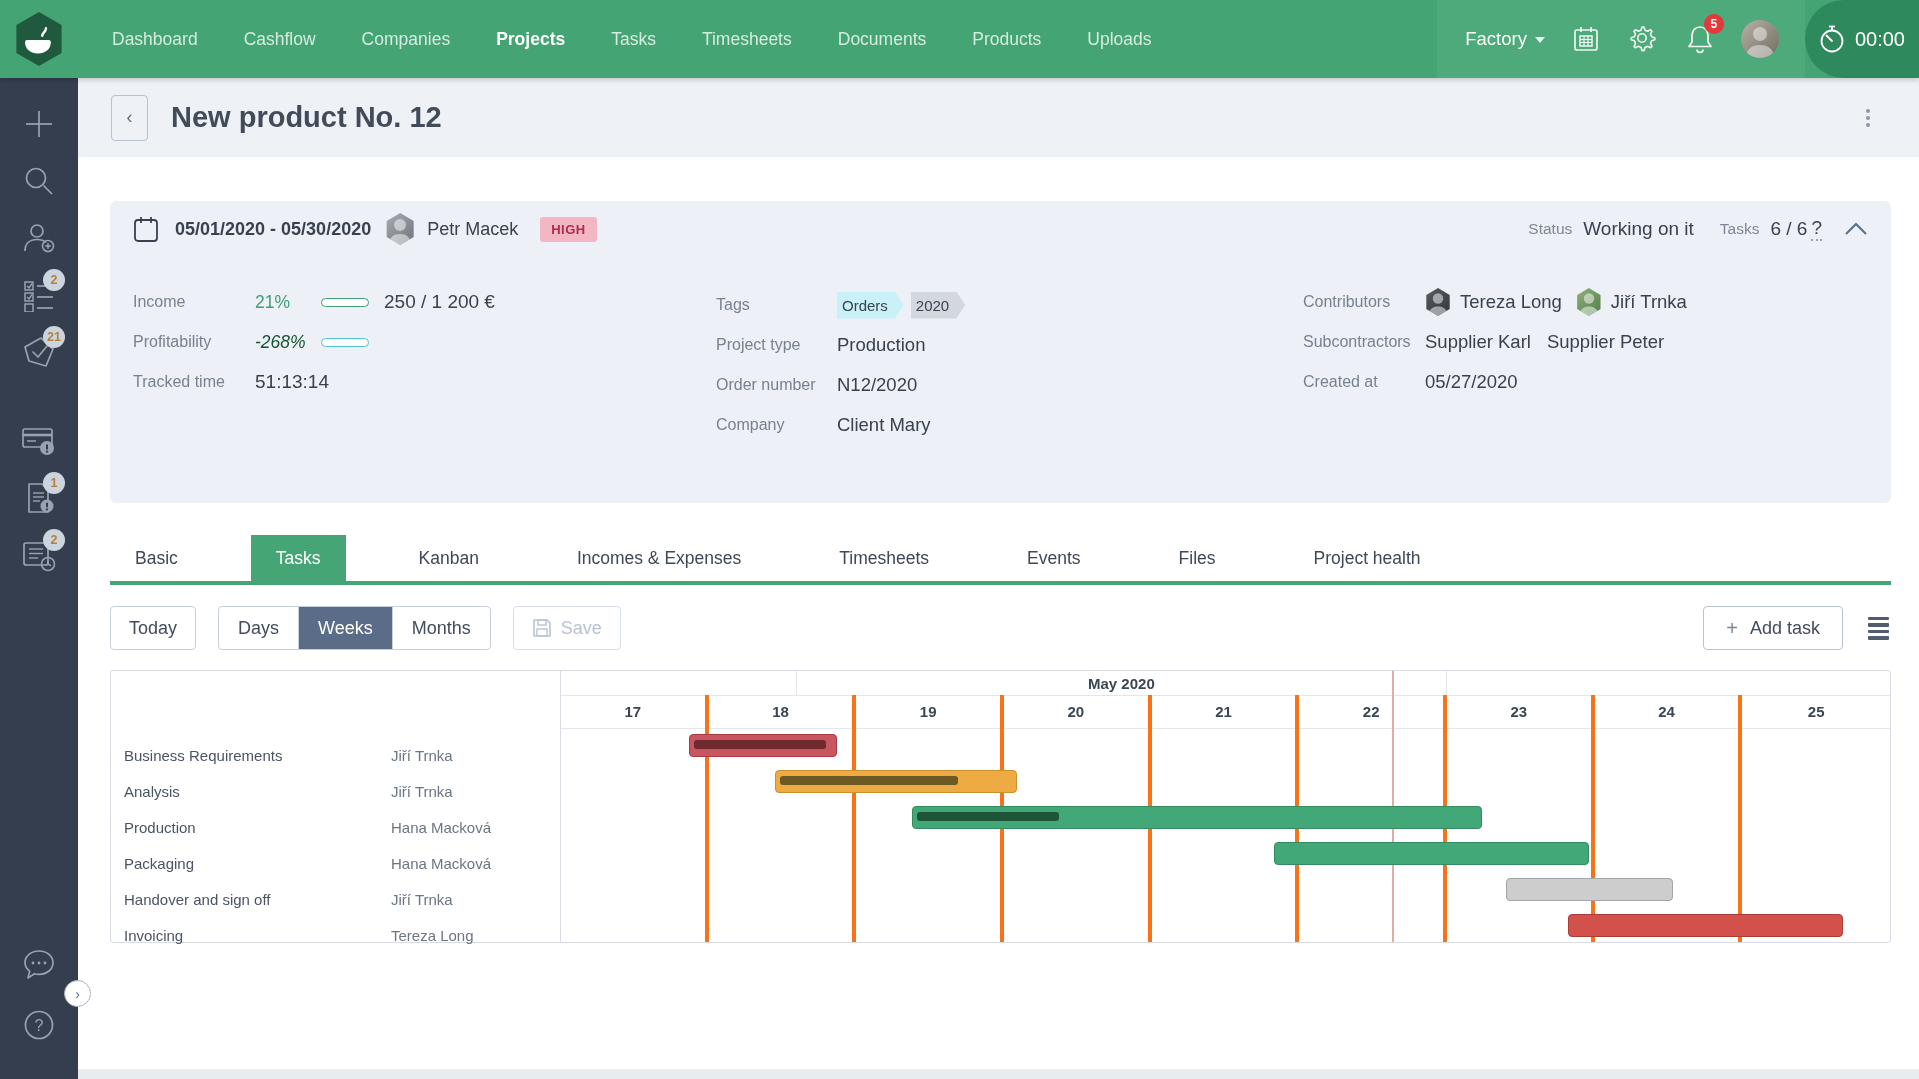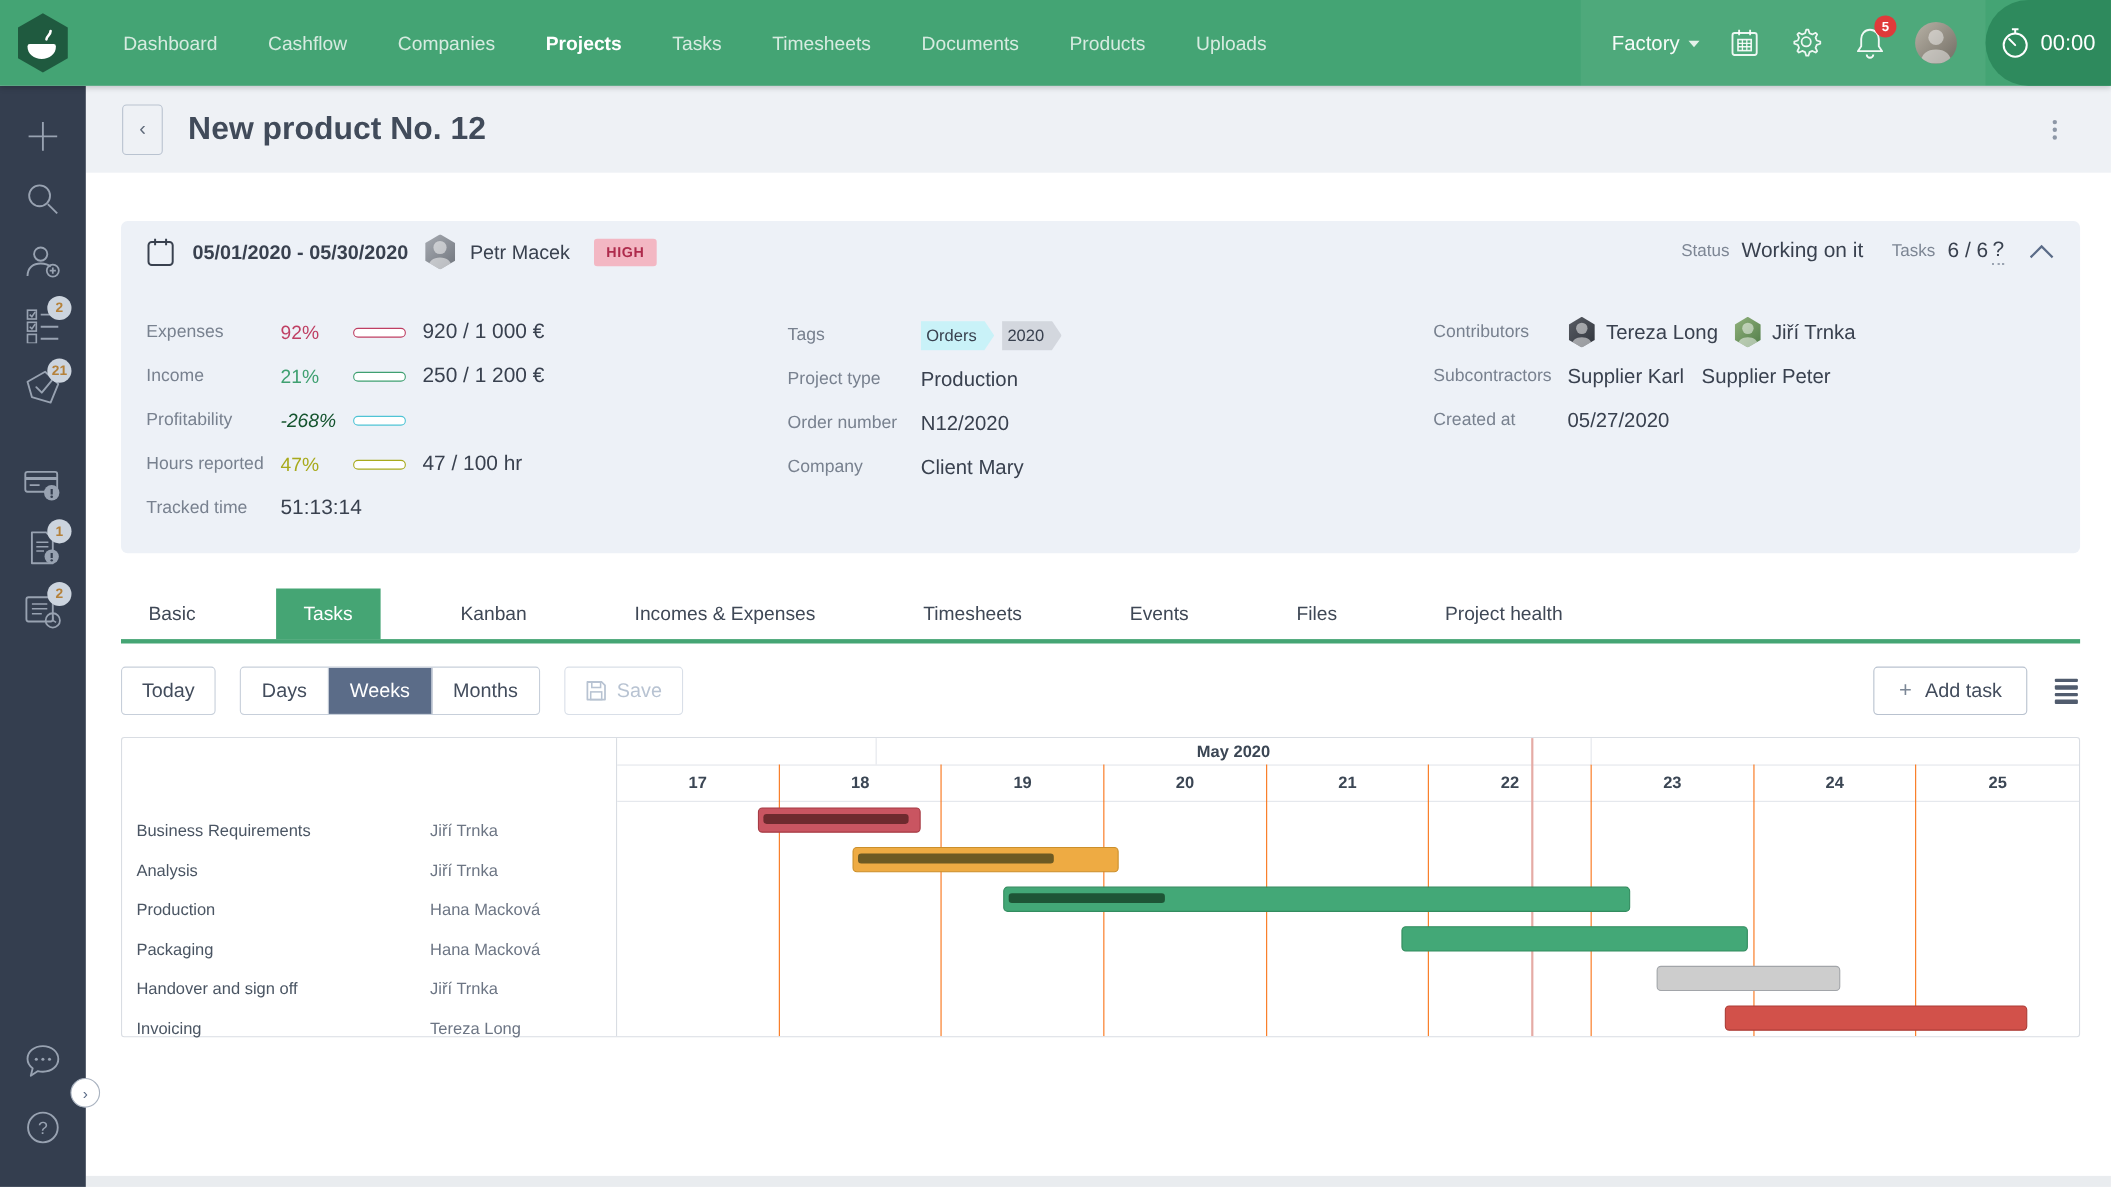--- a/index.html
+++ b/index.html
@@ -122,21 +122,21 @@
 
   
   .gantt { position:absolute; left:32px; right:28px; top:592px; height:273px; border:1px solid #d9dde3;
            border-radius:3px; background:#fff; }
   .gantt-labels { position:absolute; left:0; top:0; width:450px; height:100%; border-right:1px solid #d9dde3; padding-top:57px; }
   .glabel-row { height:36px; display:flex; align-items:flex-end; }
   .gtask-name { padding-left:13px; width:280px; color:#4a5563; font-size:15px; cursor:pointer; }
   .gtask-assignee { color:#6c7584; font-size:15px; }
   .gantt-chart { position:absolute; left:450px; right:0; top:0; bottom:0; overflow:hidden; }
   .chart-hline { position:absolute; left:0; right:0; height:0; border-top:1px solid #e3e6eb; }
-  .wcol { position:absolute; top:24px; bottom:0; border-right:1px solid #f97316; }
+  .wcol { position:absolute; top:24px; bottom:0; border-right:4px solid #f97316; }
   .wcol .wnum { display:block; text-align:center; line-height:33px; font-size:15px; font-weight:bold; color:#3b4654; }
   .month-cell { position:absolute; top:0; height:24px; border-left:1px solid #e3e6eb; border-right:1px solid #e3e6eb;
                 display:flex; align-items:center; justify-content:center; font-size:15px; font-weight:bold; color:#3b4654; }
   .today-line { position:absolute; top:0; bottom:0; width:2px; background:#e5aba5; z-index:1; }
   .gantt-rows { position:absolute; left:0; right:0; top:57px; bottom:0; }
   .gantt-row { position:relative; height:36px; }
   .gantt-bar { position:absolute; top:6px; height:23px; border-radius:4px; border:1px solid; z-index:2; cursor:pointer; }
   .bar-progress { position:absolute; left:4px; top:5px; height:9px; border-radius:3px; max-width:calc(100% - 8px); }
 
   .bottom-strip { position:absolute; left:0; right:0; bottom:0; height:10px; background:#e9ecef; }
@@ -348,42 +348,30 @@
         <span class="tasks-value tasks-hint">?</span>
         <span class="collapse-btn">
           <svg width="24" height="14" viewBox="0 0 24 14">
             <polyline points="2,12 12,2 22,12" fill="none" stroke="#5b6c88" stroke-width="2"></polyline>
           </svg>
         </span>
       </div>
 
       <div class="metrics-col">
         <div class="metric-row">
-          <span class="metric-label">Expenses</span>
-          <span class="metric-pct" style="color: rgb(191, 63, 99);">92%</span>
-          <span class="metric-bar" style="border-color: rgb(191, 63, 99);"><span class="metric-fill" style="width: 92%; background: rgb(191, 63, 99);"></span></span>
-          <span class="metric-value">920 / 1 000 €</span>
-        </div>
-        <div class="metric-row">
           <span class="metric-label">Income</span>
           <span class="metric-pct" style="color: rgb(63, 160, 113);">21%</span>
           <span class="metric-bar" style="border-color: rgb(63, 160, 113);"><span class="metric-fill" style="width: 21%; background: rgb(63, 160, 113);"></span></span>
           <span class="metric-value">250 / 1 200 €</span>
         </div>
         <div class="metric-row">
           <span class="metric-label">Profitability</span>
           <span class="metric-pct" style="color: #14532d; font-style: italic;">-268%</span>
           <span class="metric-bar" style="border-color: rgb(79, 196, 213);"><span class="metric-fill" style="width: 0%; background: rgb(79, 196, 213);"></span></span>
           <span class="metric-value"></span>
-        </div>
-        <div class="metric-row">
-          <span class="metric-label">Hours reported</span>
-          <span class="metric-pct" style="color: rgb(168, 170, 28);">47%</span>
-          <span class="metric-bar" style="border-color: rgb(168, 170, 28);"><span class="metric-fill" style="width: 47%; background: rgb(168, 170, 28);"></span></span>
-          <span class="metric-value">47 / 100 hr</span>
         </div>
         <div class="metric-row">
           <span class="metric-label">Tracked time</span>
           <span class="tracked-value">51:13:14</span>
         </div>
       </div>
 
       <div class="details-col">
         <div class="detail-row">
           <span class="detail-label">Tags</span>

